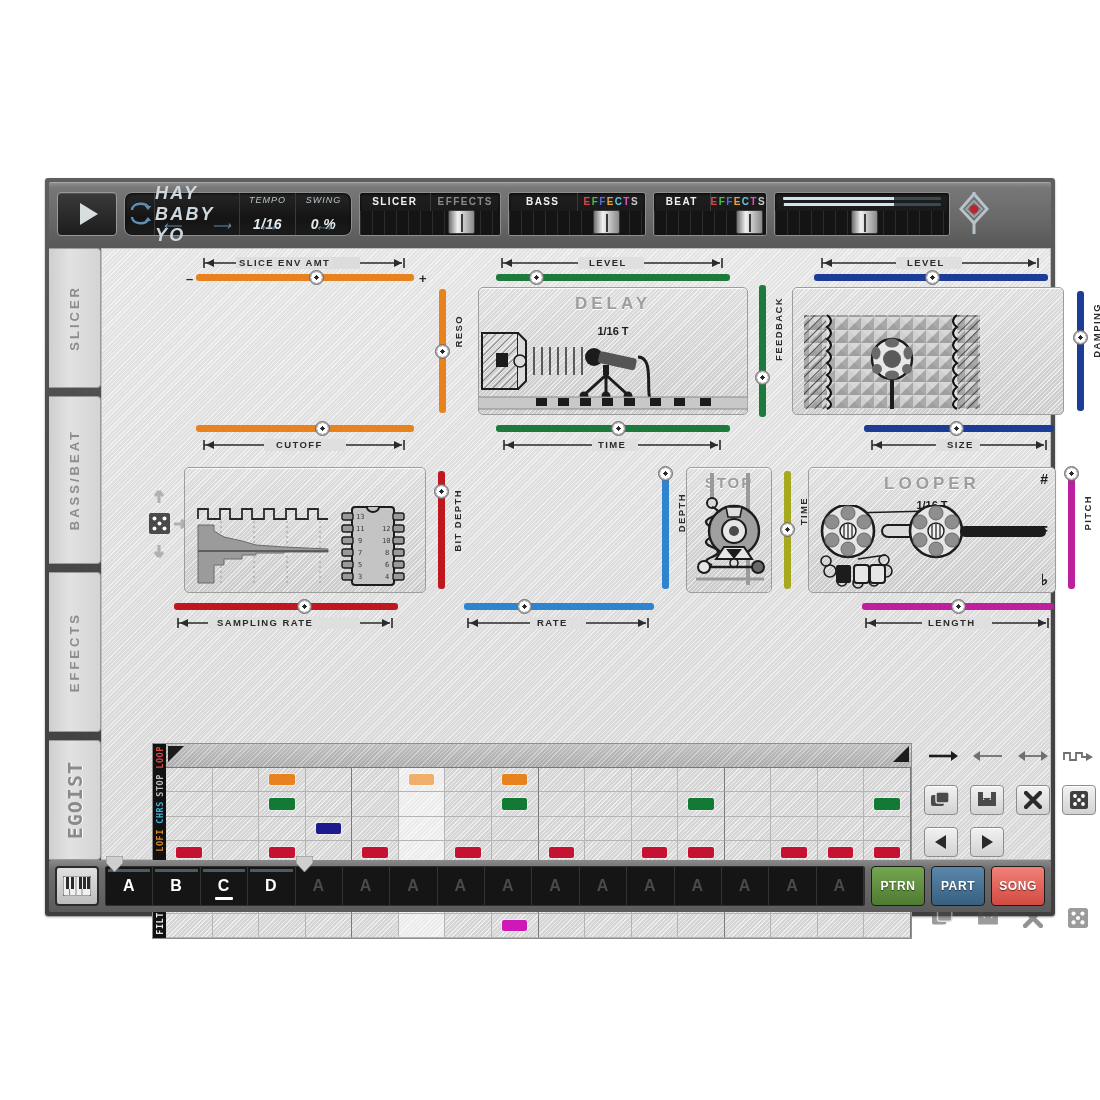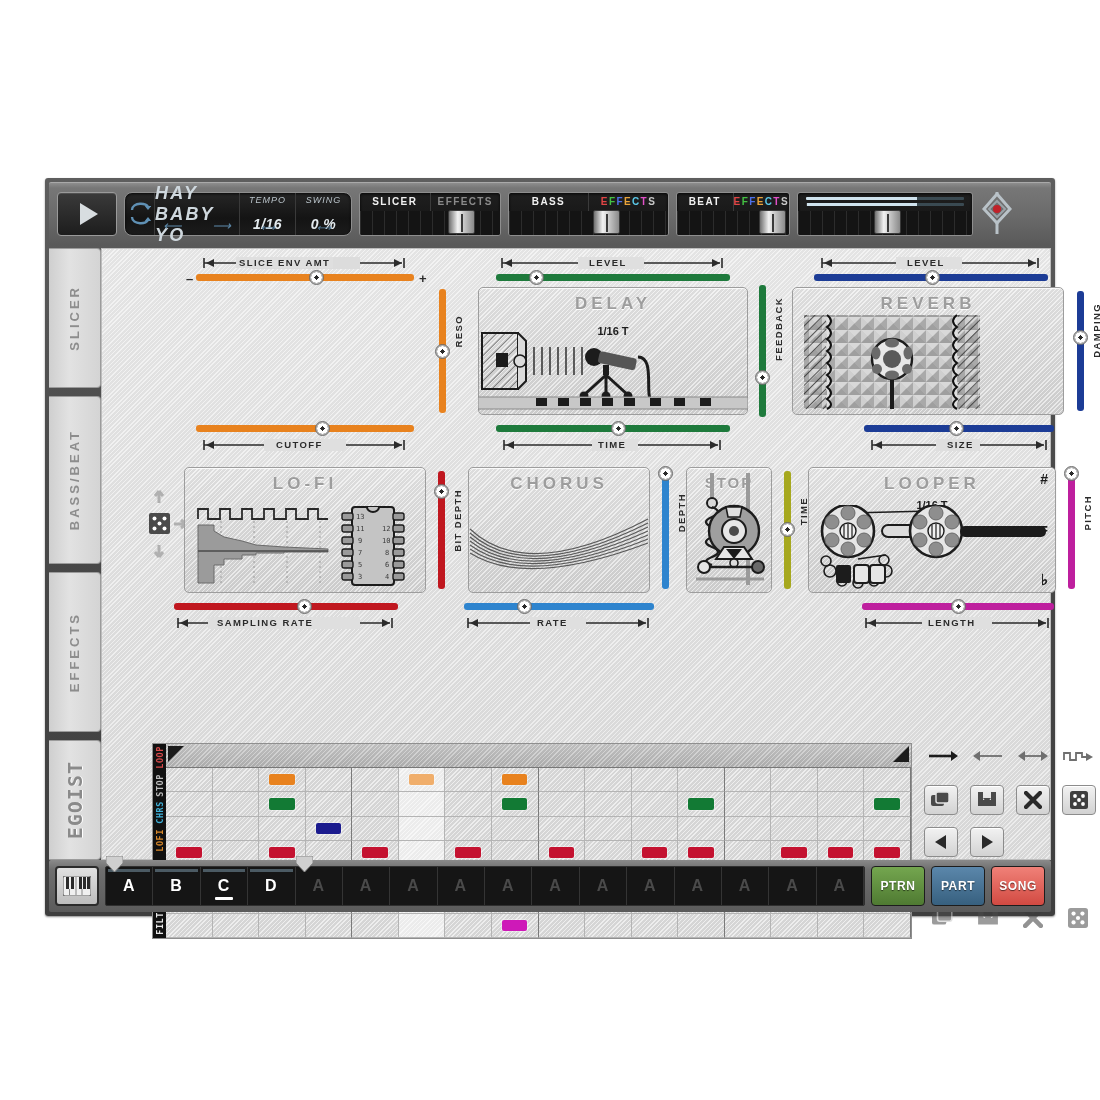--- a/index.html
+++ b/index.html
@@ -314,21 +314,21 @@
 
     <div class="fxmod" style="width:142px">
       <div class="hdr">
         <div class="on">SLICER</div>
         <div>EFFECTS</div>
       </div>
       <div class="track"></div>
       <div class="knob" style="left:88px"></div>
     </div>
 
-    <div class="fxmod" style="width:161px">
+    <div class="fxmod" style="width:138px">
       <div class="hdr">
         <div class="on">BASS</div>
         <div class="rainbow">
               <span>E</span>
               <span>F</span>
               <span>F</span>
               <span>E</span>
               <span>C</span>
               <span>T</span>
               <span>S</span>
@@ -496,21 +496,20 @@
       <rect x="90" y="0" width="46" height="12" fill="#dfdfdf"></rect>
     </svg>
     <div class="axlbl" style="left:496px;top:190px">TIME</div>
     <div class="vsl" style="left:657px;top:36px;height:132px;background:#1E7A3C">
       <div class="thumb" style="top:92px"></div>
     </div>
     <div class="axlbl v" style="left:671px;top:48px">FEEDBACK</div>
 
     <div class="mod" style="left:690px;top:38px;width:272px;height:128px">
       <div class="modbox"></div>
-      <div class="modtitle" style="text-align:center">REVERB</div>
       <svg style="position:absolute;left:4px;top:4px" width="264" height="120" viewBox="0 0 264 120">
         <defs>
           <pattern id="pyr" width="13" height="13" patternUnits="userSpaceOnUse">
             <rect width="13" height="13" fill="#bdbdbd"></rect>
             <path d="M0 0 L6.5 6.5 L0 13 Z" fill="#cfcfcf"></path>
             <path d="M13 0 L6.5 6.5 L13 13 Z" fill="#a9a9a9"></path>
             <path d="M0 0 L6.5 6.5 L13 0 Z" fill="#d8d8d8"></path>
             <path d="M0 13 L6.5 6.5 L13 13 Z" fill="#9f9f9f"></path>
           </pattern>
           <pattern id="hat3" width="6" height="6" patternTransform="rotate(45)" patternUnits="userSpaceOnUse">
@@ -553,21 +552,20 @@
       <rect x="66" y="0" width="44" height="12" fill="#dfdfdf"></rect>
     </svg>
     <div class="axlbl" style="left:845px;top:190px">SIZE</div>
     <div class="vsl" style="left:975px;top:42px;height:120px;background:#1C3C96">
       <div class="thumb" style="top:46px"></div>
     </div>
     <div class="axlbl v" style="left:989px;top:54px">DAMPING</div>
 
     <div class="mod" style="left:82px;top:218px;width:242px;height:126px">
       <div class="modbox"></div>
-      <div class="modtitle">LO-FI</div>
       <svg style="position:absolute;left:10px;top:30px" width="226" height="90" viewBox="0 0 226 90">
         <path d="M4 22 L4 12 L14 12 L14 22 L26 22 L26 12 L36 12 L36 22 L48 22 L48 12 L58 12 L58 22 L70 22 L70 12 L80 12 L80 22 L92 22 L92 12 L102 12 L102 22 L114 22 L114 12 L124 12 L124 22 L134 22" fill="none" stroke="#2a2a2a" stroke-width="1.8"></path>
         <g stroke="#9a9a9a" stroke-width="1" stroke-dasharray="2 3">
           <line x1="27" y1="24" x2="27" y2="86"></line>
               <line x1="60" y1="24" x2="60" y2="86"></line>
           <line x1="93" y1="24" x2="93" y2="86"></line>
               <line x1="126" y1="24" x2="126" y2="86"></line>
         </g>
         <path d="M4 28 L4 86 L20 86 L20 68 L30 68 L30 62 L48 62 L48 58 L62 58 L62 56 L90 56 L90 55 L134 55 L134 54 L134 52 L90 50 L62 48 L48 44 L30 40 L20 34 L20 28 Z" fill="#9b9b9b" stroke="#6a6a6a" stroke-width="1"></path>
         <line x1="4" y1="54" x2="134" y2="54" stroke="#4a4a4a" stroke-width="1.4"></line>
@@ -612,35 +610,20 @@
       <path d="M2 1 L2 11 M2 6 L214 6 M216 1 L216 11" stroke="#2b2b2b" stroke-width="1.6" fill="none"></path>
       <path d="M12 2 l-8 4 l8 4 M206 2 l8 4 l-8 4" fill="#2b2b2b"></path>
       <rect x="32" y="0" width="152" height="12" fill="#dfdfdf"></rect>
     </svg>
     <div class="axlbl" style="left:115px;top:368px">SAMPLING RATE</div>
     <div class="vsl" style="left:336px;top:222px;height:118px;background:#C0171F">
       <div class="thumb" style="top:20px"></div>
     </div>
     <div class="axlbl v" style="left:350px;top:240px">BIT DEPTH</div>
 
-    <div class="mod" style="left:366px;top:218px;width:182px;height:126px">
-      <div class="modbox"></div>
-      <div class="modtitle">CHORUS</div>
-      <svg style="position:absolute;left:0;top:36px" width="182" height="80" viewBox="0 0 182 80">
-        <g fill="none" stroke="#5a5a5a" stroke-width="1.2">
-          <path d="M2 26 C40 62,100 58,180 16"></path>
-          <path d="M2 30 C40 64,100 60,180 20"></path>
-          <path d="M2 34 C40 66,100 62,180 24"></path>
-          <path d="M2 38 C40 68,100 64,180 28"></path>
-          <path d="M2 42 C40 70,100 66,180 32"></path>
-          <path d="M2 46 C40 72,100 68,180 36"></path>
-          <path d="M2 50 C40 74,100 70,180 40"></path>
-        </g>
-      </svg>
-    </div>
     <div class="hsl" style="left:362px;top:354px;width:190px;background:#2E84CE">
       <div class="thumb" style="left:60px"></div>
     </div>
     <svg class="ruler" style="left:364px;top:368px" width="186" height="12">
       <path d="M2 1 L2 11 M2 6 L180 6 M182 1 L182 11" stroke="#2b2b2b" stroke-width="1.6" fill="none"></path>
       <path d="M12 2 l-8 4 l8 4 M172 2 l8 4 l-8 4" fill="#2b2b2b"></path>
       <rect x="64" y="0" width="56" height="12" fill="#dfdfdf"></rect>
     </svg>
     <div class="axlbl" style="left:435px;top:368px">RATE</div>
     <div class="vsl" style="left:560px;top:222px;height:118px;background:#2E84CE">

